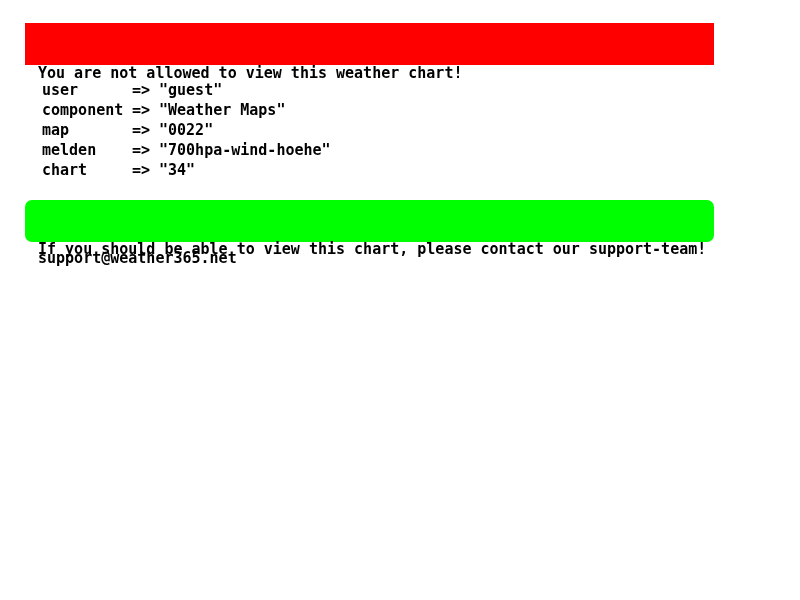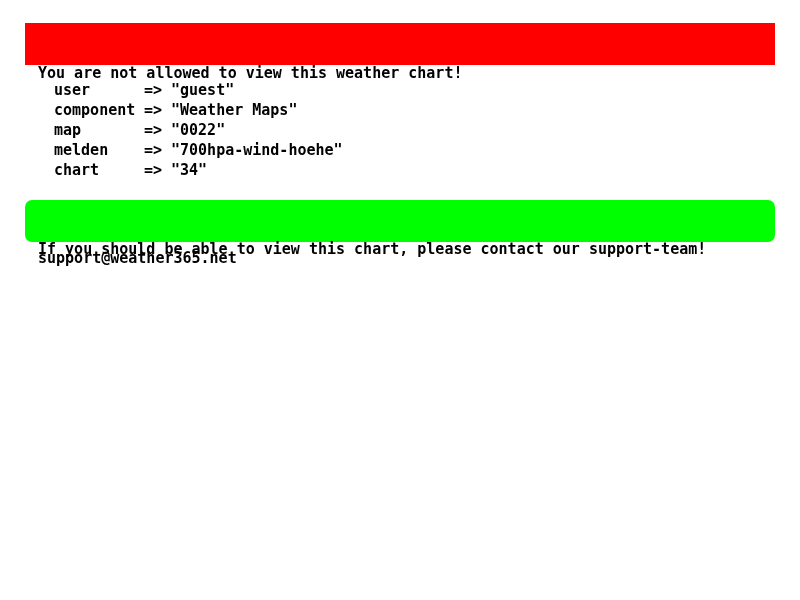--- a/index.html
+++ b/index.html
@@ -15,32 +15,32 @@
     background: var(--page-bg);
     overflow: hidden;
     position: relative;
     font-family: "DejaVu Sans Mono", monospace;
     font-weight: bold;
     color: var(--text);
   }
   .banner {
     position: absolute;
     left: 25px;
-    width: 750px;
+    width: 689px;
     height: 42px;
     padding: 3px 16px 0 13px;
     font-size: 15px;
     line-height: 19px;
     white-space: pre;
   }
   .banner.error { top: 23px; background: var(--error-bg); }
   .banner.info  { top: 200px; background: var(--info-bg); padding-top: 2px; border-radius: 7px; }
   .kv-block {
     position: absolute;
-    left: 54px;
+    left: 42px;
     top: 80px;
     font-size: 15px;
     line-height: 20px;
   }
   .kv-row { display: flex; white-space: pre; }
   .kv-key { display: inline-block; width: 90px; }
   .kv-arrow { display: inline-block; width: 27px; }
   .kv-value { display: inline-block; }
   .footer-row {
     position: absolute;

